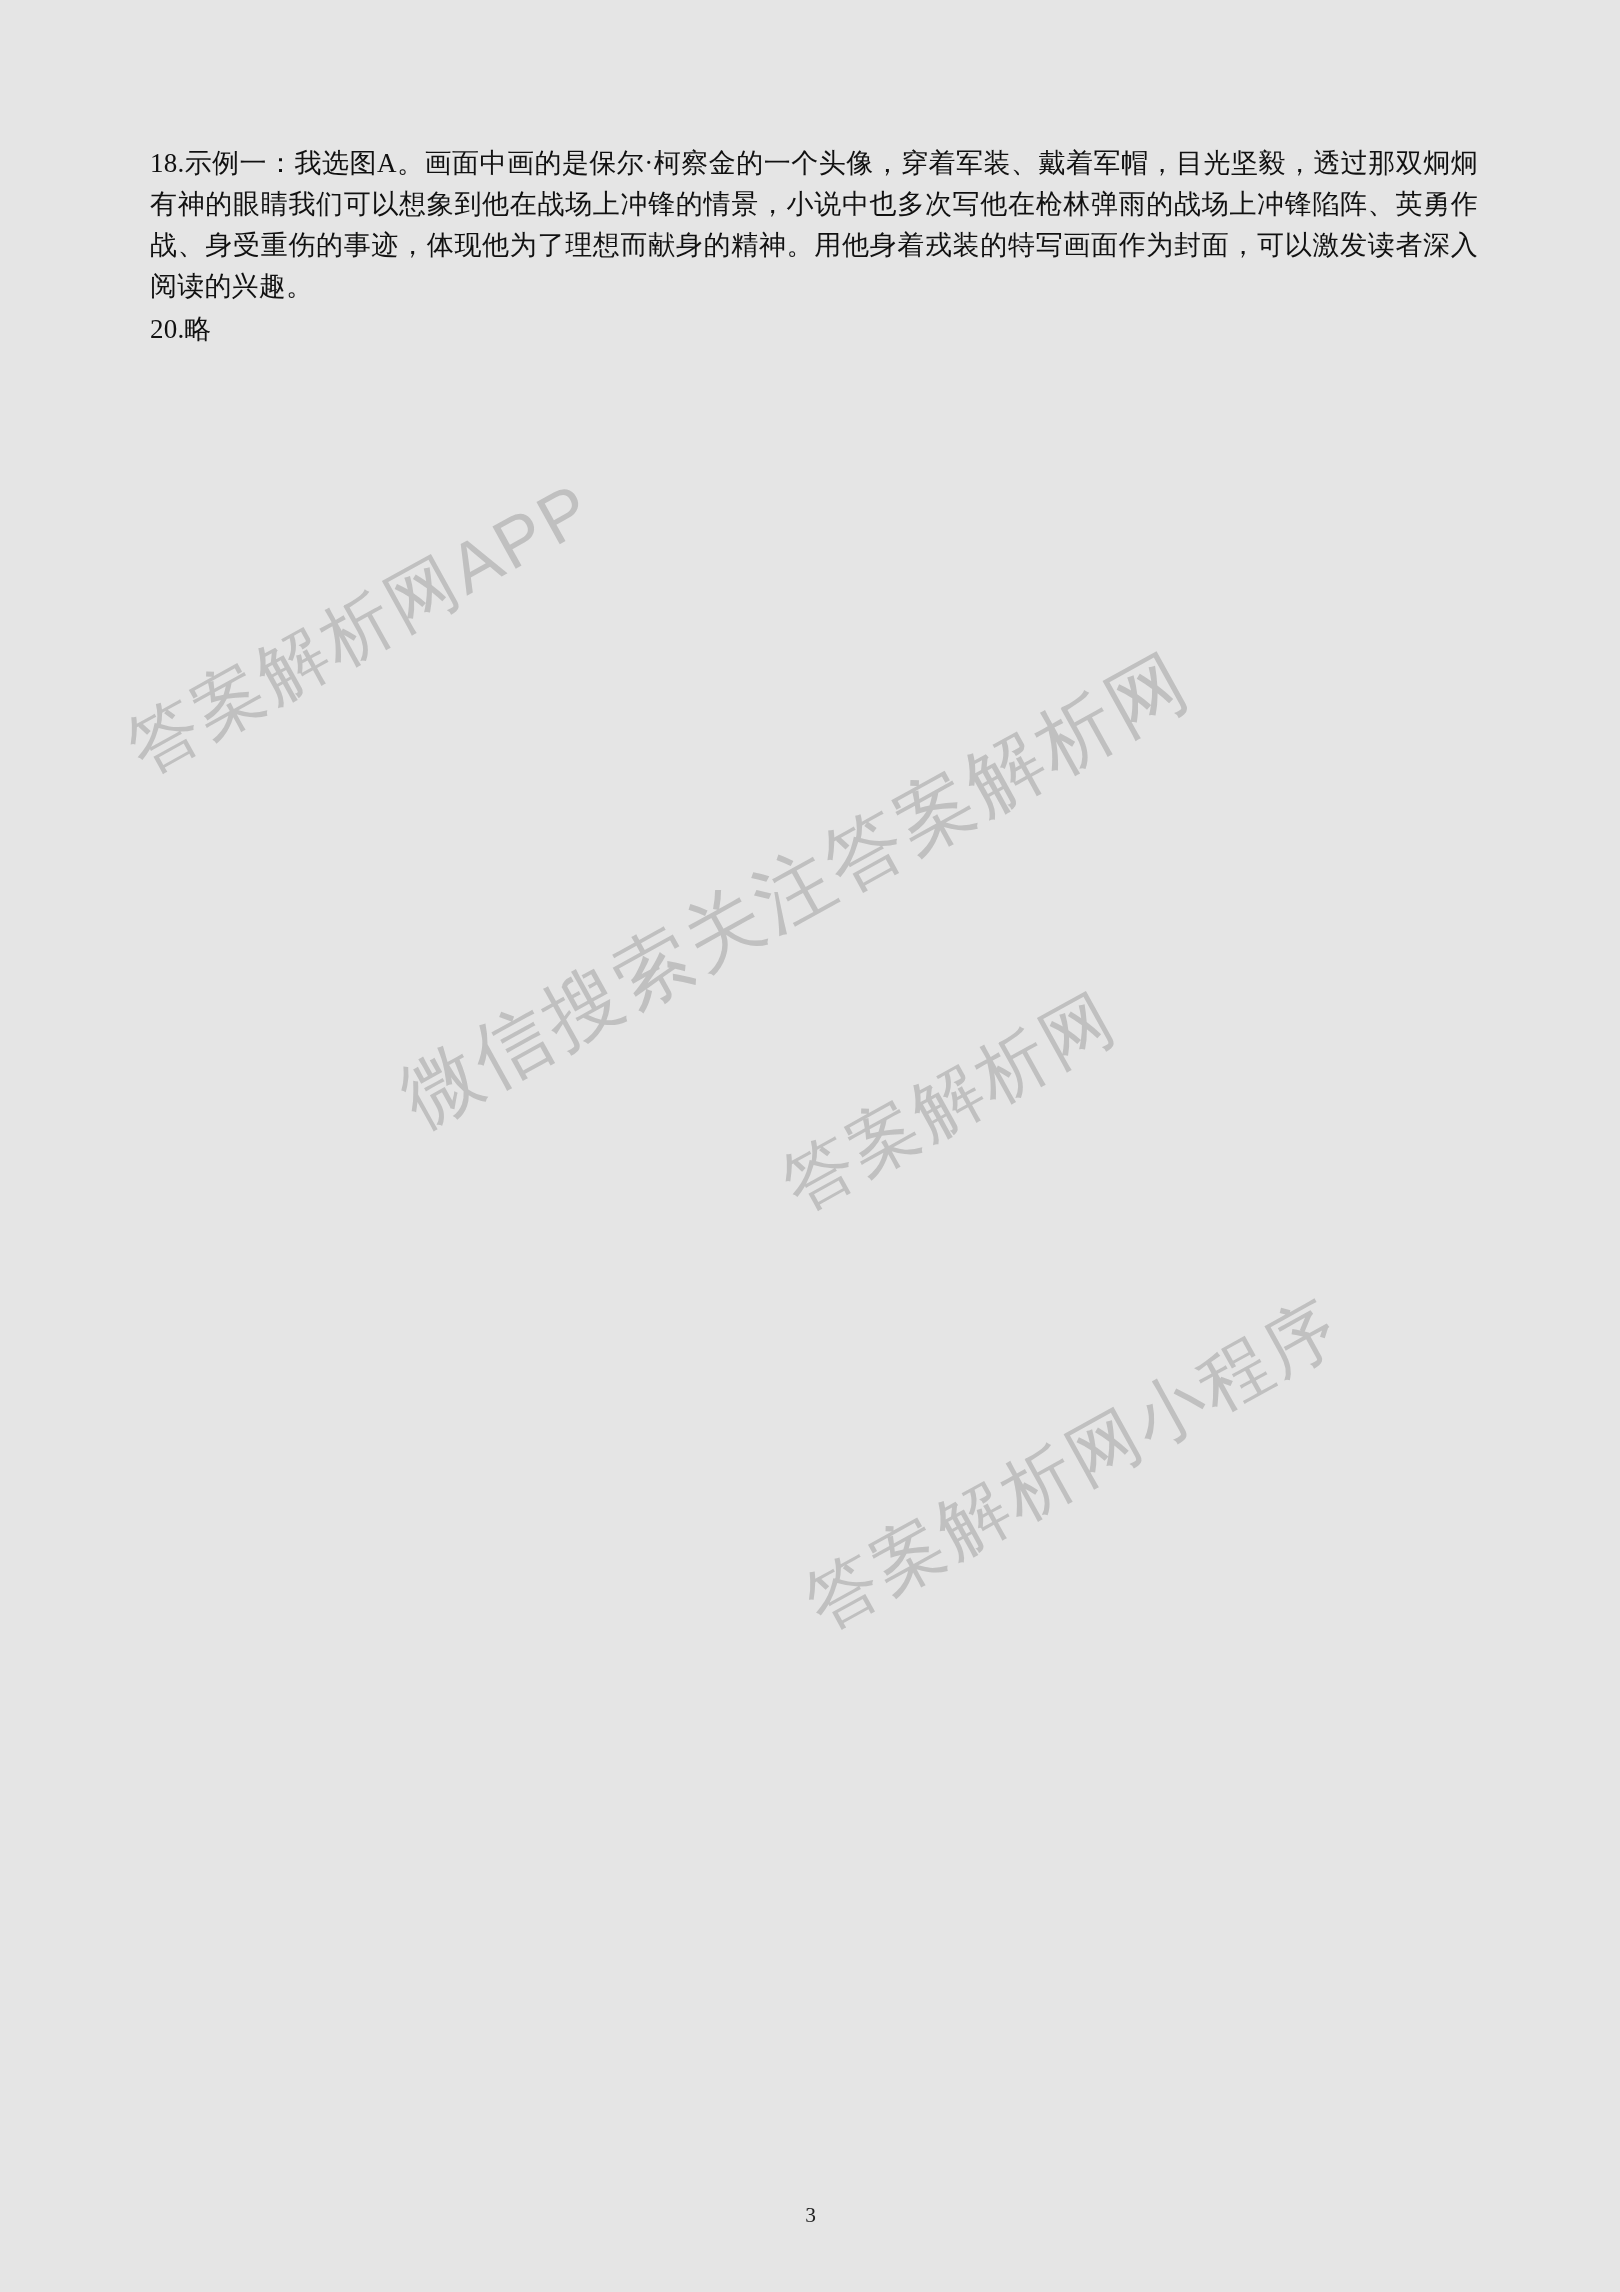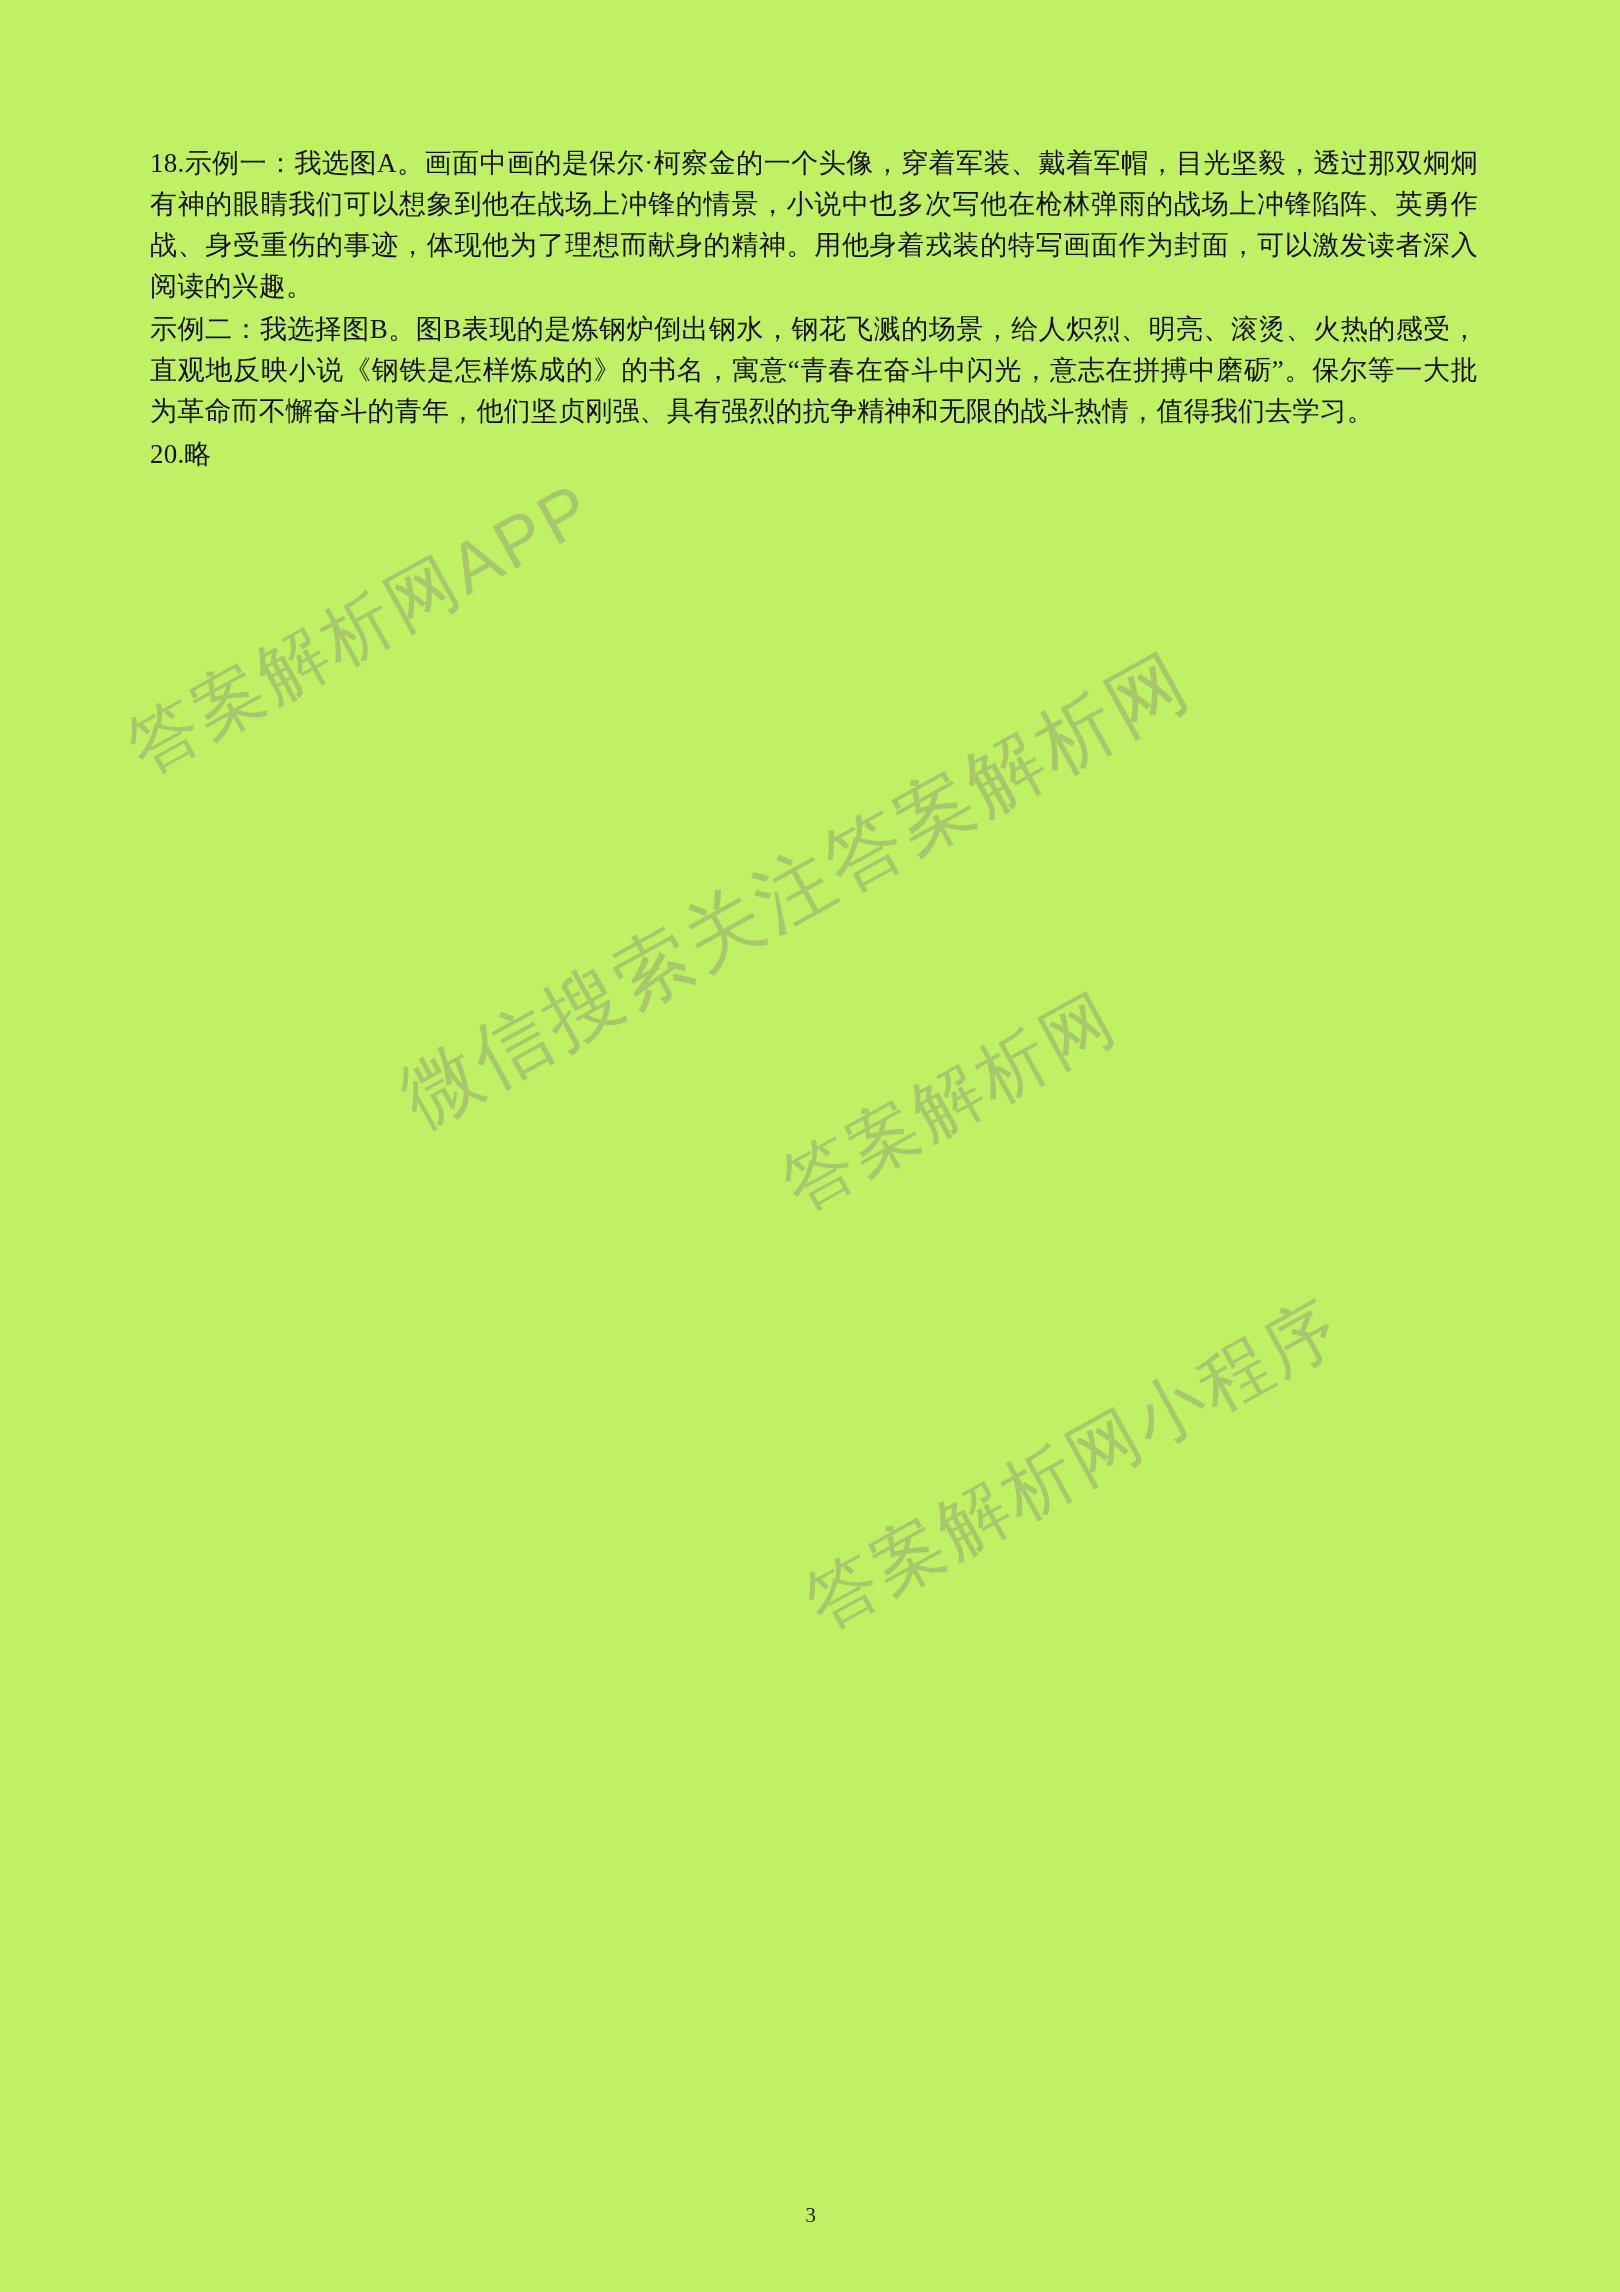--- a/index.html
+++ b/index.html
@@ -11,21 +11,21 @@
     width: 1621px;
     height: 2293px;
     position: relative;
     font-family: "Liberation Serif", "DejaVu Serif", serif;
     color: #1a1a1a;
     overflow: hidden;
   }
   .page {
     position: absolute;
     inset: 0;
-    background: #bef264;
+    background: #e5e5e5;
   }
   .content {
     position: absolute;
     left: 150px;
     top: 143px;
     width: 1328px;
   }
   .para {
     font-size: 27px;
     line-height: 1.52;
@@ -89,21 +89,20 @@
     font-family: "Liberation Serif", "DejaVu Serif", serif;
   }
 </style>
 </head>
 <body>
 
 <div class="page">
 
   <div class="content">
     <p class="para">18.示例一：我选图A。画面中画的是保尔·柯察金的一个头像，穿着军装、戴着军帽，目光坚毅，透过那双炯炯有神的眼睛我们可以想象到他在战场上冲锋的情景，小说中也多次写他在枪林弹雨的战场上冲锋陷阵、英勇作战、身受重伤的事迹，体现他为了理想而献身的精神。用他身着戎装的特写画面作为封面，可以激发读者深入阅读的兴趣。</p>
-    <p class="para">示例二：我选择图B。图B表现的是炼钢炉倒出钢水，钢花飞溅的场景，给人炽烈、明亮、滚烫、火热的感受，直观地反映小说《钢铁是怎样炼成的》的书名，寓意“青春在奋斗中闪光，意志在拼搏中磨砺”。保尔等一大批为革命而不懈奋斗的青年，他们坚贞刚强、具有强烈的抗争精神和无限的战斗热情，值得我们去学习。</p>
     <p class="para">20.略</p>
   </div>
 
   <div class="wm wm-1">答案解析网APP</div>
   <div class="wm wm-2">微信搜索关注答案解析网</div>
   <div class="wm wm-3">答案解析网</div>
   <div class="wm wm-4">答案解析网小程序</div>
 
   <div class="page-number">3</div>
 </div>

